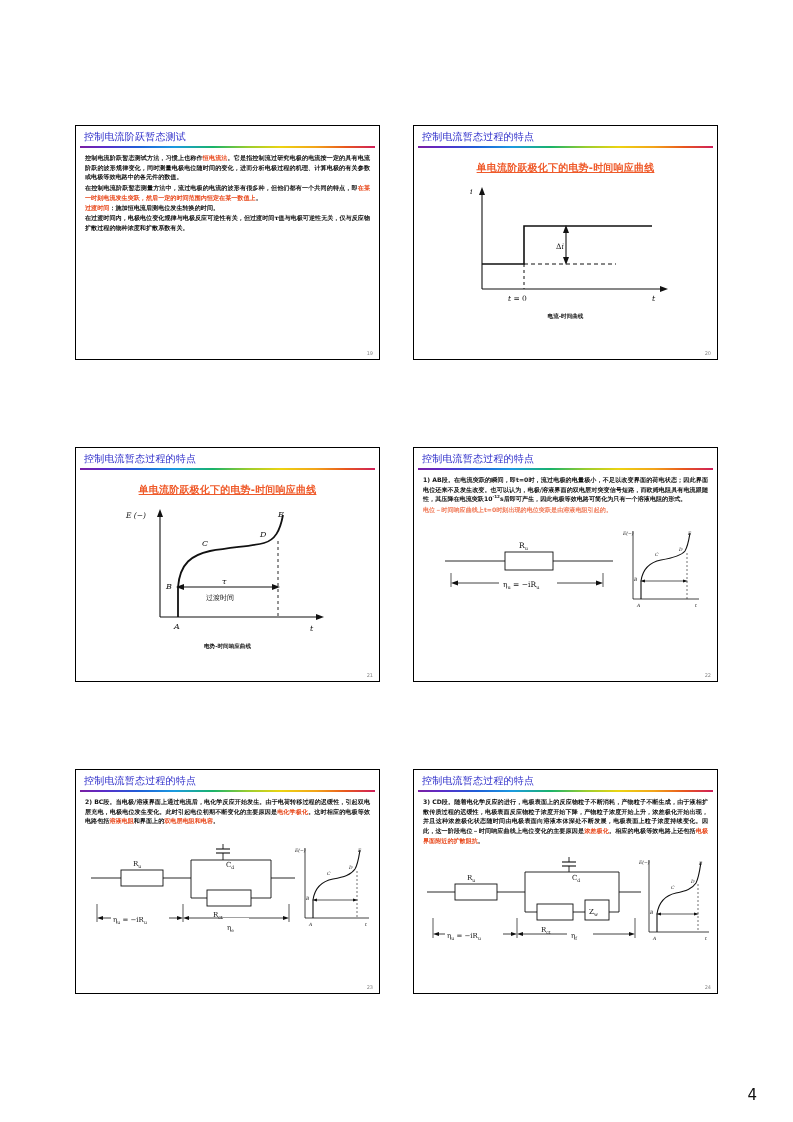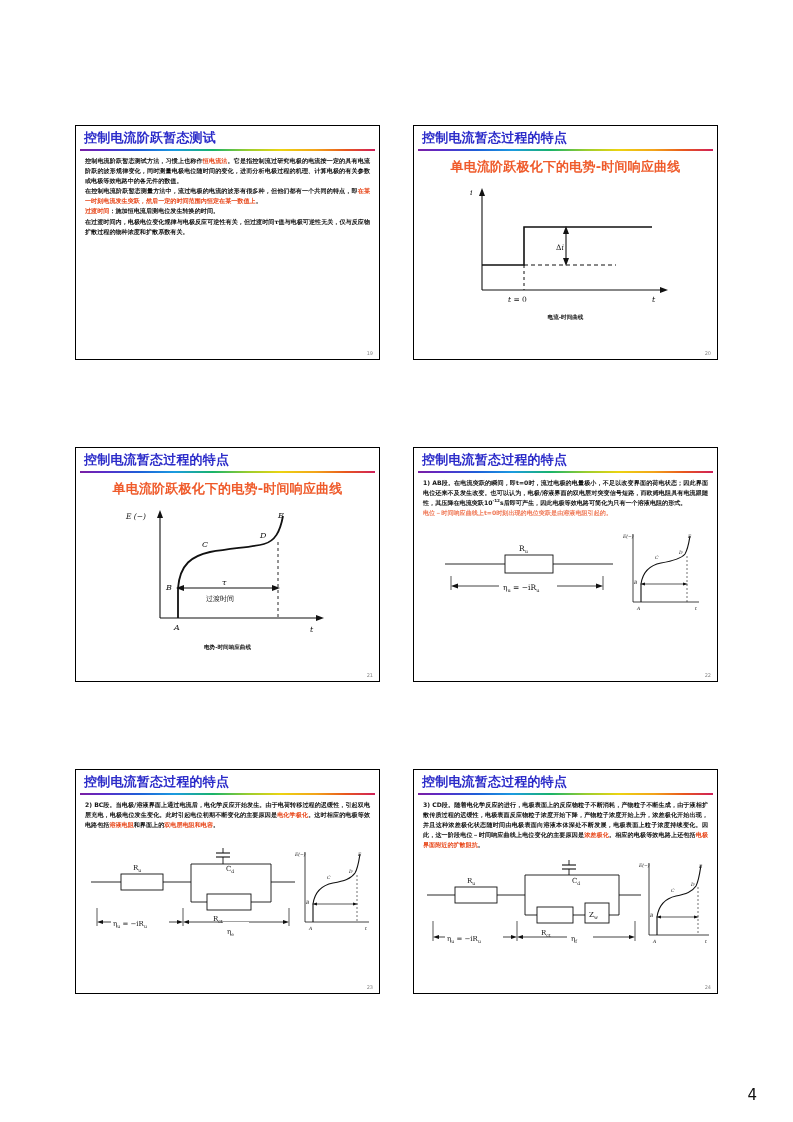--- a/index.html
+++ b/index.html
@@ -30,22 +30,22 @@
 
   .slide {
     position: relative;
     box-sizing: border-box;
     border: 1px solid #000;
     background: #fff;
     overflow: hidden;
   }
 
   .slide-title {
-    font-size: 13px;
-    font-weight: bold;
+    font-size: 10px;
+    font-weight: normal;
     color: #2b2bc9;
     padding: 5px 0 2px 8px;
     letter-spacing: 0.2px;
     line-height: 1.15;
     white-space: nowrap;
   }
 
   .rule {
     height: 2.2px;
     margin: 1px 4px 0 4px;
@@ -74,24 +74,25 @@
     font-weight: bold;
   }
   .body-text p { margin: 0 0 0.5px 0; }
   .hl { color: #e8481b; }
   .hl-line { color: #f07a58; }
 
   
   .subtitle {
     text-align: center;
     color: #ef5a2a;
-    font-size: 13px;
+    font-size: 10px;
     font-weight: bold;
-    margin-top: 7px;
+    margin-top: 13px;
     letter-spacing: 0.2px;
+    text-decoration: underline;
   }
 
   .fig-caption {
     text-align: center;
     font-size: 5.6px;
     color: #151515;
     font-weight: bold;
     margin-top: 2px;
   }
 

